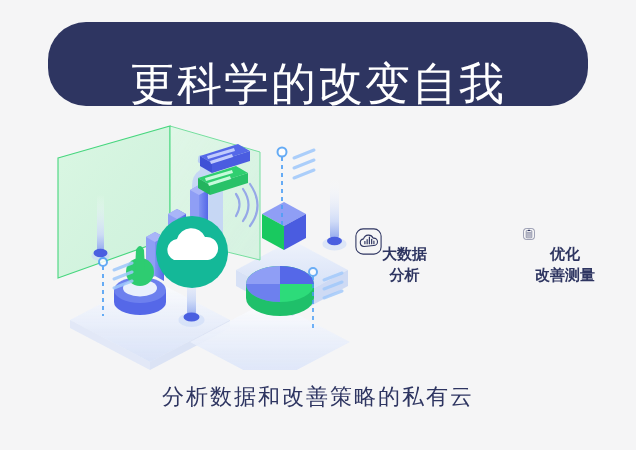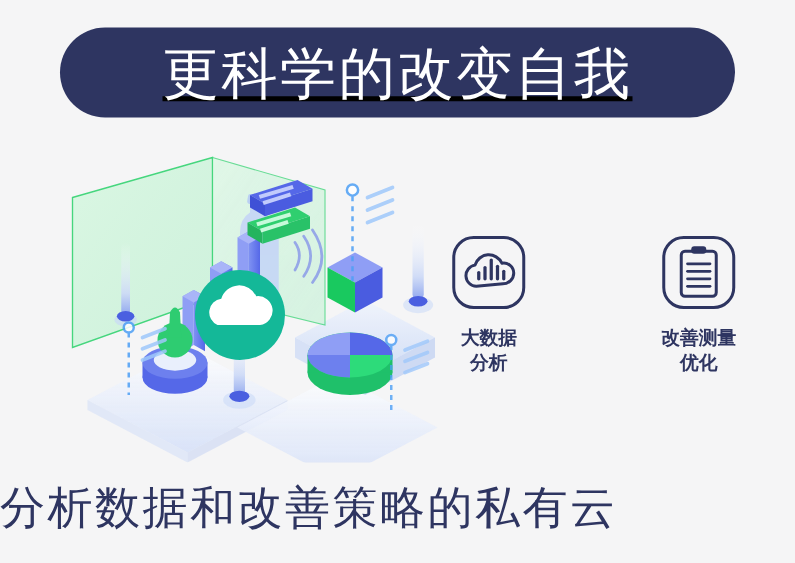--- a/index.html
+++ b/index.html
@@ -8,47 +8,47 @@
     width:636px;height:450px;
     background:#f5f5f6;
     font-family:"Liberation Sans","DejaVu Sans",sans-serif;
     overflow:hidden;
     position:relative;
   }
   #stage{position:absolute;left:0;top:0;width:636px;height:450px;}
 
   
   .title-pill{
-    position:absolute;left:48px;top:22px;width:540px;height:72px;
+    position:absolute;left:48px;top:22px;width:540px;height:84px;
     background:#2e3561;border-radius:38px;
-    display:flex;align-items:center;justify-content:center;text-decoration:underline;
+    display:flex;align-items:flex-end;justify-content:center;
   }
   .title-text{
     color:#ffffff;font-size:45px;line-height:1;
     letter-spacing:2px;font-weight:400;
     white-space:nowrap;
   }
 
   
   .tagline{
     position:absolute;left:0;top:382px;width:636px;
-    text-align:left;color:#2e3561;
-    font-size:36px;letter-spacing:2px;white-space:nowrap;
+    text-align:center;color:#2e3561;
+    font-size:22px;letter-spacing:2px;white-space:nowrap;
   }
 
   
   #illus{position:absolute;left:40px;top:120px;width:320px;height:250px;}
   #illus svg{display:block;}
 
   
   .features{
     position:absolute;left:355px;top:188px;width:240px;height:140px;
     display:flex;justify-content:space-between;
   }
-  .feature{width:72px;display:flex;flex-direction:column;align-items:center;}
+  .feature{width:72px;display:flex;align-items:center;}
   .feat-icon{width:60px;height:60px;}
   .feat-icon svg{display:block;}
   .feat-label{
     margin-top:13px;color:#2e3561;font-size:15px;
     line-height:1.35;text-align:center;white-space:nowrap;font-weight:700;
   }
 </style>
 </head>
 <body>
 
@@ -252,22 +252,22 @@
           <rect x="24" y="9" width="12" height="6" rx="2.4" fill="#2e3561"></rect>
           <g stroke="#2e3561" stroke-width="2.2" stroke-linecap="round">
             <line x1="21" y1="23" x2="39" y2="23"></line>
             <line x1="21" y1="29" x2="39" y2="29"></line>
             <line x1="21" y1="35" x2="39" y2="35"></line>
             <line x1="21" y1="41" x2="39" y2="41"></line>
           </g>
         </svg>
       </div>
       <div class="feat-label">
+        <div>优化</div>
         <div>改善测量</div>
-        <div>优化</div>
       </div>
     </div>
 
 
   </div>
 
   <div class="tagline">分析数据和改善策略的私有云</div>
 
 </div>
 

